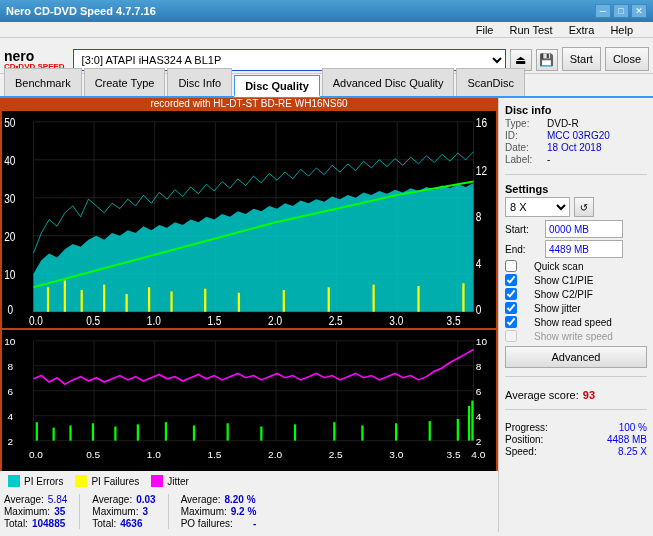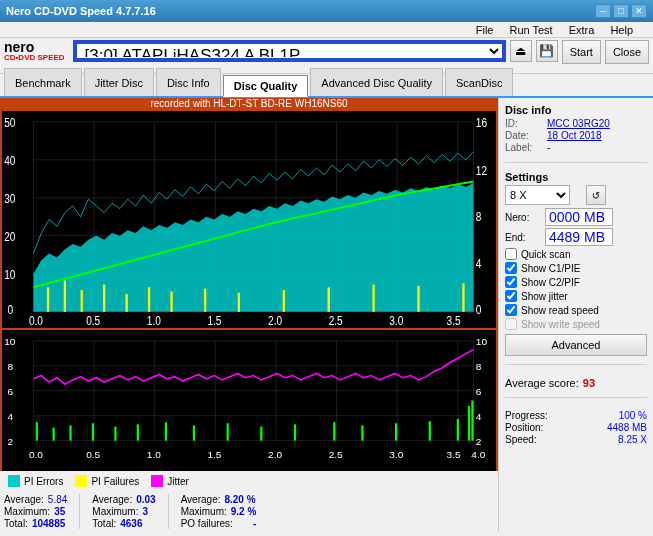--- a/index.html
+++ b/index.html
@@ -41,36 +41,36 @@
       padding: 2px 8px;
       font-size: 11px;
       cursor: pointer;
     }
 
     
     .toolbar {
       background: #f0f0f0;
       height: 36px;
       display: flex;
-      align-items: flex-start;
+      align-items: flex-end;
       padding: 2px 4px;
       border-bottom: 1px solid #ccc;
       gap: 4px;
     }
     .nero-logo {
       display: flex; flex-direction: column; margin-right: 4px;
     }
     .nero-logo-top { color: #000; font-size: 14px; font-weight: bold; font-family: Arial; line-height: 1; }
     .nero-logo-bottom { color: #e00; font-size: 8px; font-weight: bold; line-height: 1; }
     
     .drive-select {
       flex: 1;
       height: 22px;
-      font-size: 17px;
-      border: 4px solid #1d4ed8;
+      font-size: 11px;
+      border: 1px solid #1d4ed8;
       background: white;
       padding: 1px 4px;
     }
     .toolbar-btn {
       height: 24px;
       padding: 2px 7px;
       font-size: 11px;
       border: 1px solid #aaa;
       background: linear-gradient(to bottom, #f8f8f8, #e0e0e0);
       cursor: pointer;
@@ -157,28 +157,28 @@
       font-size: 11px;
       margin-bottom: 2px;
     }
     .info-row {
       display: flex;
       font-size: 10px;
       margin-bottom: 1px;
     }
     .info-label { width: 42px; color: #555; }
     .info-value { color: #000; }
-    .info-value.blue { color: #0000cc; text-decoration: underline; }
+    .info-value.blue { color: #0000cc; }
 
     .divider { height: 1px; background: #ccc; margin: 4px 0; }
 
     .settings-row {
       display: flex;
       align-items: center;
-      gap: 16px;
+      gap: 4px;
       margin-bottom: 3px;
     }
     .speed-select {
       width: 65px; height: 20px;
       font-size: 11px;
       border: 1px solid #aaa;
       background: white;
     }
     .refresh-btn {
       width: 20px; height: 20px;
@@ -190,34 +190,34 @@
     }
 
     .mb-row {
       display: flex;
       align-items: center;
       font-size: 10px;
       margin-bottom: 2px;
     }
     .mb-label { width: 40px; }
     .mb-input {
-      width: 68px; height: 18px;
+      width: 78px; height: 18px;
       border: 1px solid #aaa;
-      font-size: 14px;
+      font-size: 10px;
       padding: 1px 3px;
       background: white;
       color: #00f;
     }
 
     .checkbox-row {
       display: flex;
       align-items: center;
       font-size: 10px;
       margin-bottom: 2px;
-      gap: 4px;
+      gap: 17px;
     }
     .checkbox-row input[type=checkbox] { width: 12px; height: 12px; }
 
     .advanced-btn {
       width: 100%;
       height: 22px;
       background: linear-gradient(to bottom, #f8f8f8, #ddd);
       border: 1px solid #aaa;
       cursor: pointer;
       font-size: 11px;
@@ -274,21 +274,21 @@
     <option>[3:0]  ATAPI iHAS324  A BL1P</option>
   </select>
   <div class="toolbar-icon" title="Eject">⏏</div>
   <div class="toolbar-icon" title="Save">💾</div>
   <button class="toolbar-btn">Start</button>
   <button class="toolbar-btn">Close</button>
 </div>
 
 <div class="tab-bar">
   <div class="tab">Benchmark</div>
-  <div class="tab">Jitter Disc</div>
+  <div class="tab">Create Type</div>
   <div class="tab">Disc Info</div>
   <div class="tab active">Disc Quality</div>
   <div class="tab">Advanced Disc Quality</div>
   <div class="tab">ScanDisc</div>
 </div>
 
 <div class="main-content">
 
   <div style="flex:1; background:#c2410c; display:flex; flex-direction:column; overflow:hidden;">
 
@@ -509,20 +509,24 @@
         </div>
       </div>
     </div>
   </div>
 
   <div class="right-panel">
 
     <div>
       <div class="panel-section-title">Disc info</div>
       <div class="info-row">
+        <span class="info-label">Type:</span>
+        <span class="info-value">DVD-R</span>
+      </div>
+      <div class="info-row">
         <span class="info-label">ID:</span>
         <span class="info-value blue">MCC 03RG20</span>
       </div>
       <div class="info-row">
         <span class="info-label">Date:</span>
         <span class="info-value blue">18 Oct 2018</span>
       </div>
       <div class="info-row">
         <span class="info-label">Label:</span>
         <span class="info-value">-</span>
@@ -534,21 +538,21 @@
     <div>
       <div class="panel-section-title">Settings</div>
       <div class="settings-row">
         <select class="speed-select">
           <option>8 X</option>
         </select>
         <button class="refresh-btn">↺</button>
       </div>
       
       <div class="mb-row">
-        <span class="mb-label">Nero:</span>
+        <span class="mb-label">Start:</span>
         <input class="mb-input" type="text" value="0000 MB" style="">
       </div>
       <div class="mb-row">
         <span class="mb-label">End:</span>
         <input class="mb-input" type="text" value="4489 MB" style="">
       </div>
 
       <div class="checkbox-row">
         <input type="checkbox" style="">
         <span>Quick scan</span>

